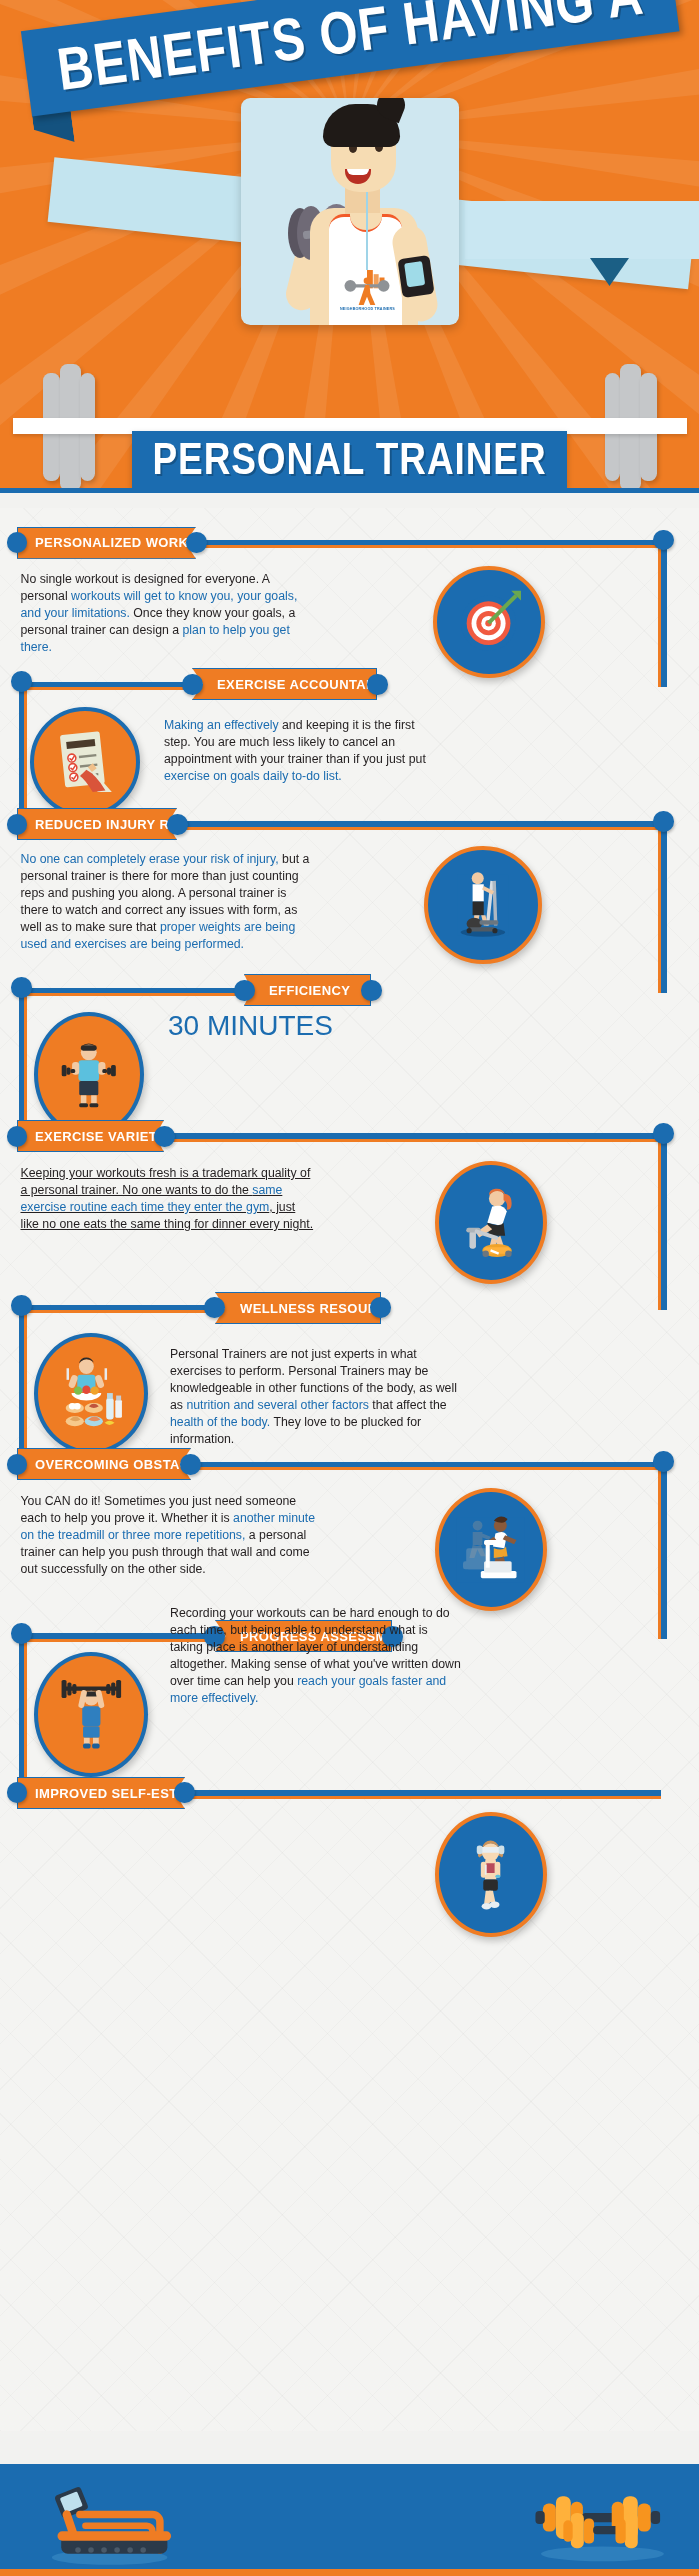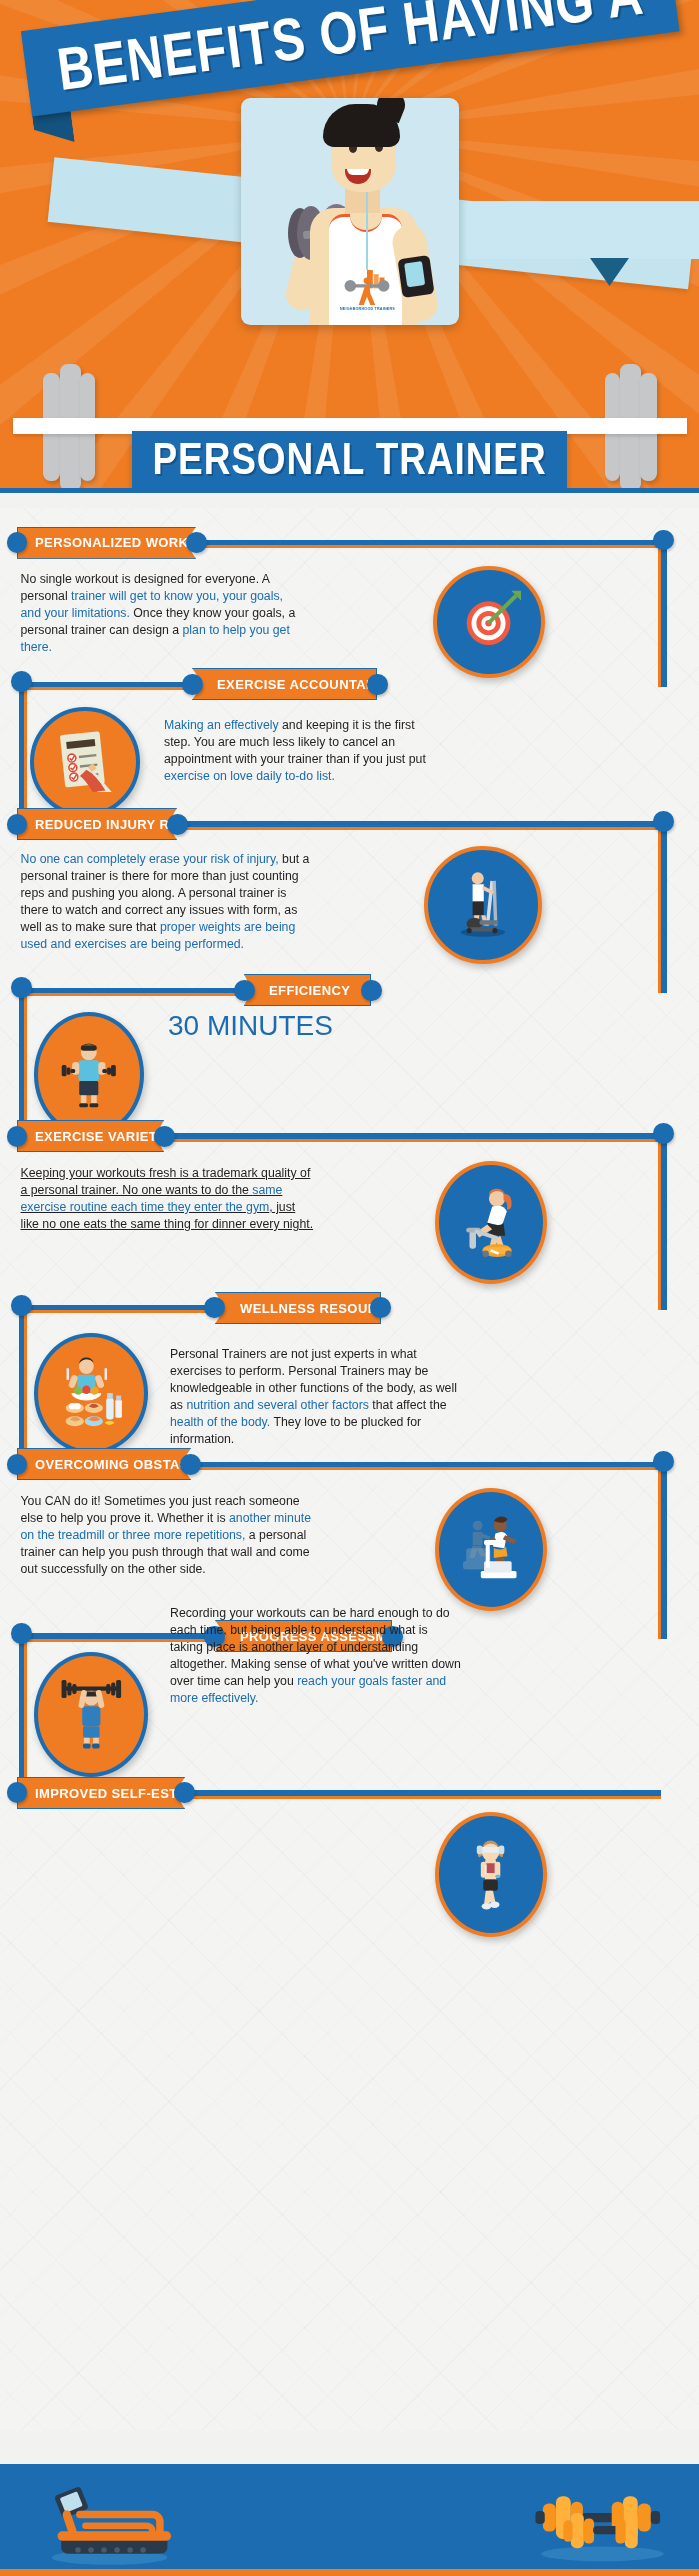--- a/index.html
+++ b/index.html
@@ -358,21 +358,21 @@
             <circle cx="50" cy="52" r="34" fill="#1b6cb0"></circle>
             <circle cx="50" cy="52" r="27" fill="#f05a40"></circle>
             <circle cx="50" cy="52" r="21" fill="#fff"></circle>
             <circle cx="50" cy="52" r="15" fill="#f05a40"></circle>
             <circle cx="50" cy="52" r="9" fill="#fff"></circle>
             <circle cx="50" cy="52" r="4" fill="#f05a40"></circle>
             <path d="M50 52 L84 18" stroke="#6aa84f" stroke-width="5"></path>
             <path d="M78 12 l12 0 l0 12 z" fill="#6aa84f"></path>
           </svg></div>
       </div>
-      <div class="para" style="left: 20.5px; top: 63px; width: 280px;"><span>No single workout is designed for everyone. A personal </span><span class="hl">trainer will get to know you, your goals, and your limitations.</span><span> Once they know your goals, a personal trainer can design a </span><span class="hl">plan to help you get there.</span></div>
+      <div class="para" style="left: 20.5px; top: 63px; width: 280px;"><span>No single workout is designed for everyone. A personal </span><span class="hl">workouts will get to know you, your goals, and your limitations.</span><span> Once they know your goals, a personal trainer can design a </span><span class="hl">plan to help you get there.</span></div>
       <div class="chip r" style="left: 192px; top: 160px; width: 185px; padding-left: 24px; padding-right: 17px;">
         <span class="txt">EXERCISE ACCOUNTABILITY</span>
       </div>
       <div class="dot" style="left: 182px; top: 166px;"></div>
       <div class="dot" style="left: 367px; top: 166px;"></div>
       <div class="icirc or" style="left: 30px; top: 199px; width: 110px; height: 110px;">
         <div style="width:78%;height:78%"><svg viewBox="0 0 100 100" width="100%" height="100%">
             <rect x="22" y="14" width="50" height="66" rx="3" fill="#e8ead6" transform="rotate(-6 47 47)"></rect>
             <rect x="29" y="23" width="36" height="9" fill="#4a3b2b" transform="rotate(-6 47 47)"></rect>
             <g transform="rotate(-6 47 47)">
@@ -384,21 +384,21 @@
               <rect x="43" y="54" width="22" height="3" fill="#8a8a7a"></rect>
               <circle cx="34" cy="68" r="5" fill="#fff" stroke="#e34a38" stroke-width="2"></circle>
               <path d="M31 68 l2.5 2.5 L38 65" stroke="#e34a38" stroke-width="2" fill="none"></path>
               <rect x="43" y="66" width="22" height="3" fill="#8a8a7a"></rect>
             </g>
             <path d="M58 58 l26 30 l-18 0 z" fill="#e8ead6"></path>
             <path d="M52 60 q12 6 24 26 l-16 2 q-10 -16 -16 -20 z" fill="#d9543a"></path>
             <path d="M54 57 l6 -5 l5 6 l-6 5 z" fill="#f0c08a"></path>
           </svg></div>
       </div>
-      <div class="para" style="left: 164px; top: 209px; width: 280px;"><span class="hl">Making an effectively</span><span> and keeping it is the first step. You are much less likely to cancel an appointment with your trainer than if you just put </span><span class="hl">exercise on love daily to-do list.</span></div>
+      <div class="para" style="left: 164px; top: 209px; width: 280px;"><span class="hl">Making an effectively</span><span> and keeping it is the first step. You are much less likely to cancel an appointment with your trainer than if you just put </span><span class="hl">exercise on goals daily to-do list.</span></div>
       <div class="chip l" style="left: 17px; top: 300px; width: 160px; padding-left: 17px; padding-right: 24px;">
         <span class="txt">REDUCED INJURY RISK</span>
       </div>
       <div class="dot" style="left: 6.5px; top: 306px;"></div>
       <div class="dot" style="left: 167px; top: 306px;"></div>
       <div class="icirc bl" style="left: 424px; top: 338px; width: 118px; height: 118px;">
         <div style="width:78%;height:78%"><svg viewBox="0 0 100 100" width="100%" height="100%">
             <rect x="20" y="14" width="60" height="72" fill="#1b6cb0"></rect>
             <ellipse cx="50" cy="82" rx="26" ry="5" fill="#13548c"></ellipse>
             <rect x="56" y="22" width="4" height="52" fill="#d7dde3" transform="rotate(6 58 48)"></rect>
@@ -535,21 +535,21 @@
             <path d="M56 60 l-4 18 h6 l6 -16z" fill="#8a5a3b"></path>
             <path d="M66 58 l4 14 l-6 4 l-5 -14z" fill="#8a5a3b"></path>
             <path d="M68 32 l14 6 l-3 5 l-14 -6z" fill="#8a5a3b"></path>
             <path d="M54 34 l-12 8 l3 5 l13 -8z" fill="#8a5a3b"></path>
             <rect x="38" y="76" width="44" height="9" rx="2" fill="#fff"></rect>
             <rect x="42" y="64" width="34" height="14" rx="2" fill="#e8edf0"></rect>
             <rect x="44" y="42" width="5" height="30" fill="#fff"></rect>
             <rect x="42" y="38" width="20" height="6" rx="2" fill="#fff"></rect>
           </svg></div>
       </div>
-      <div class="para" style="left: 20.5px; top: 985px; width: 297px;"><span>You CAN do it! Sometimes you just reach someone else to help you prove it. Whether it is </span><span class="hl">another minute on the treadmill or three more repetitions,</span><span> a personal trainer can help you push through that wall and come out successfully on the other side.</span></div>
+      <div class="para" style="left: 20.5px; top: 985px; width: 297px;"><span>You CAN do it! Sometimes you just need someone each to help you prove it. Whether it is </span><span class="hl">another minute on the treadmill or three more repetitions,</span><span> a personal trainer can help you push through that wall and come out successfully on the other side.</span></div>
       <div class="chip r" style="left: 215px; top: 1112px; width: 177px; padding-left: 24px; padding-right: 17px;">
         <span class="txt">PROGRESS ASSESSMENTS</span>
       </div>
       <div class="dot" style="left: 204px; top: 1118px;"></div>
       <div class="dot" style="left: 382px; top: 1118px;"></div>
       <div class="icirc or" style="left: 34px; top: 1144px; width: 114px; height: 125px;">
         <div style="width:78%;height:78%"><svg viewBox="0 0 100 100" width="100%" height="100%">
             <rect x="16" y="16" width="68" height="5" rx="2" fill="#2b2b2b"></rect>
             <g fill="#2b2b2b">
               <rect x="14" y="8" width="6" height="22" rx="2"></rect>

